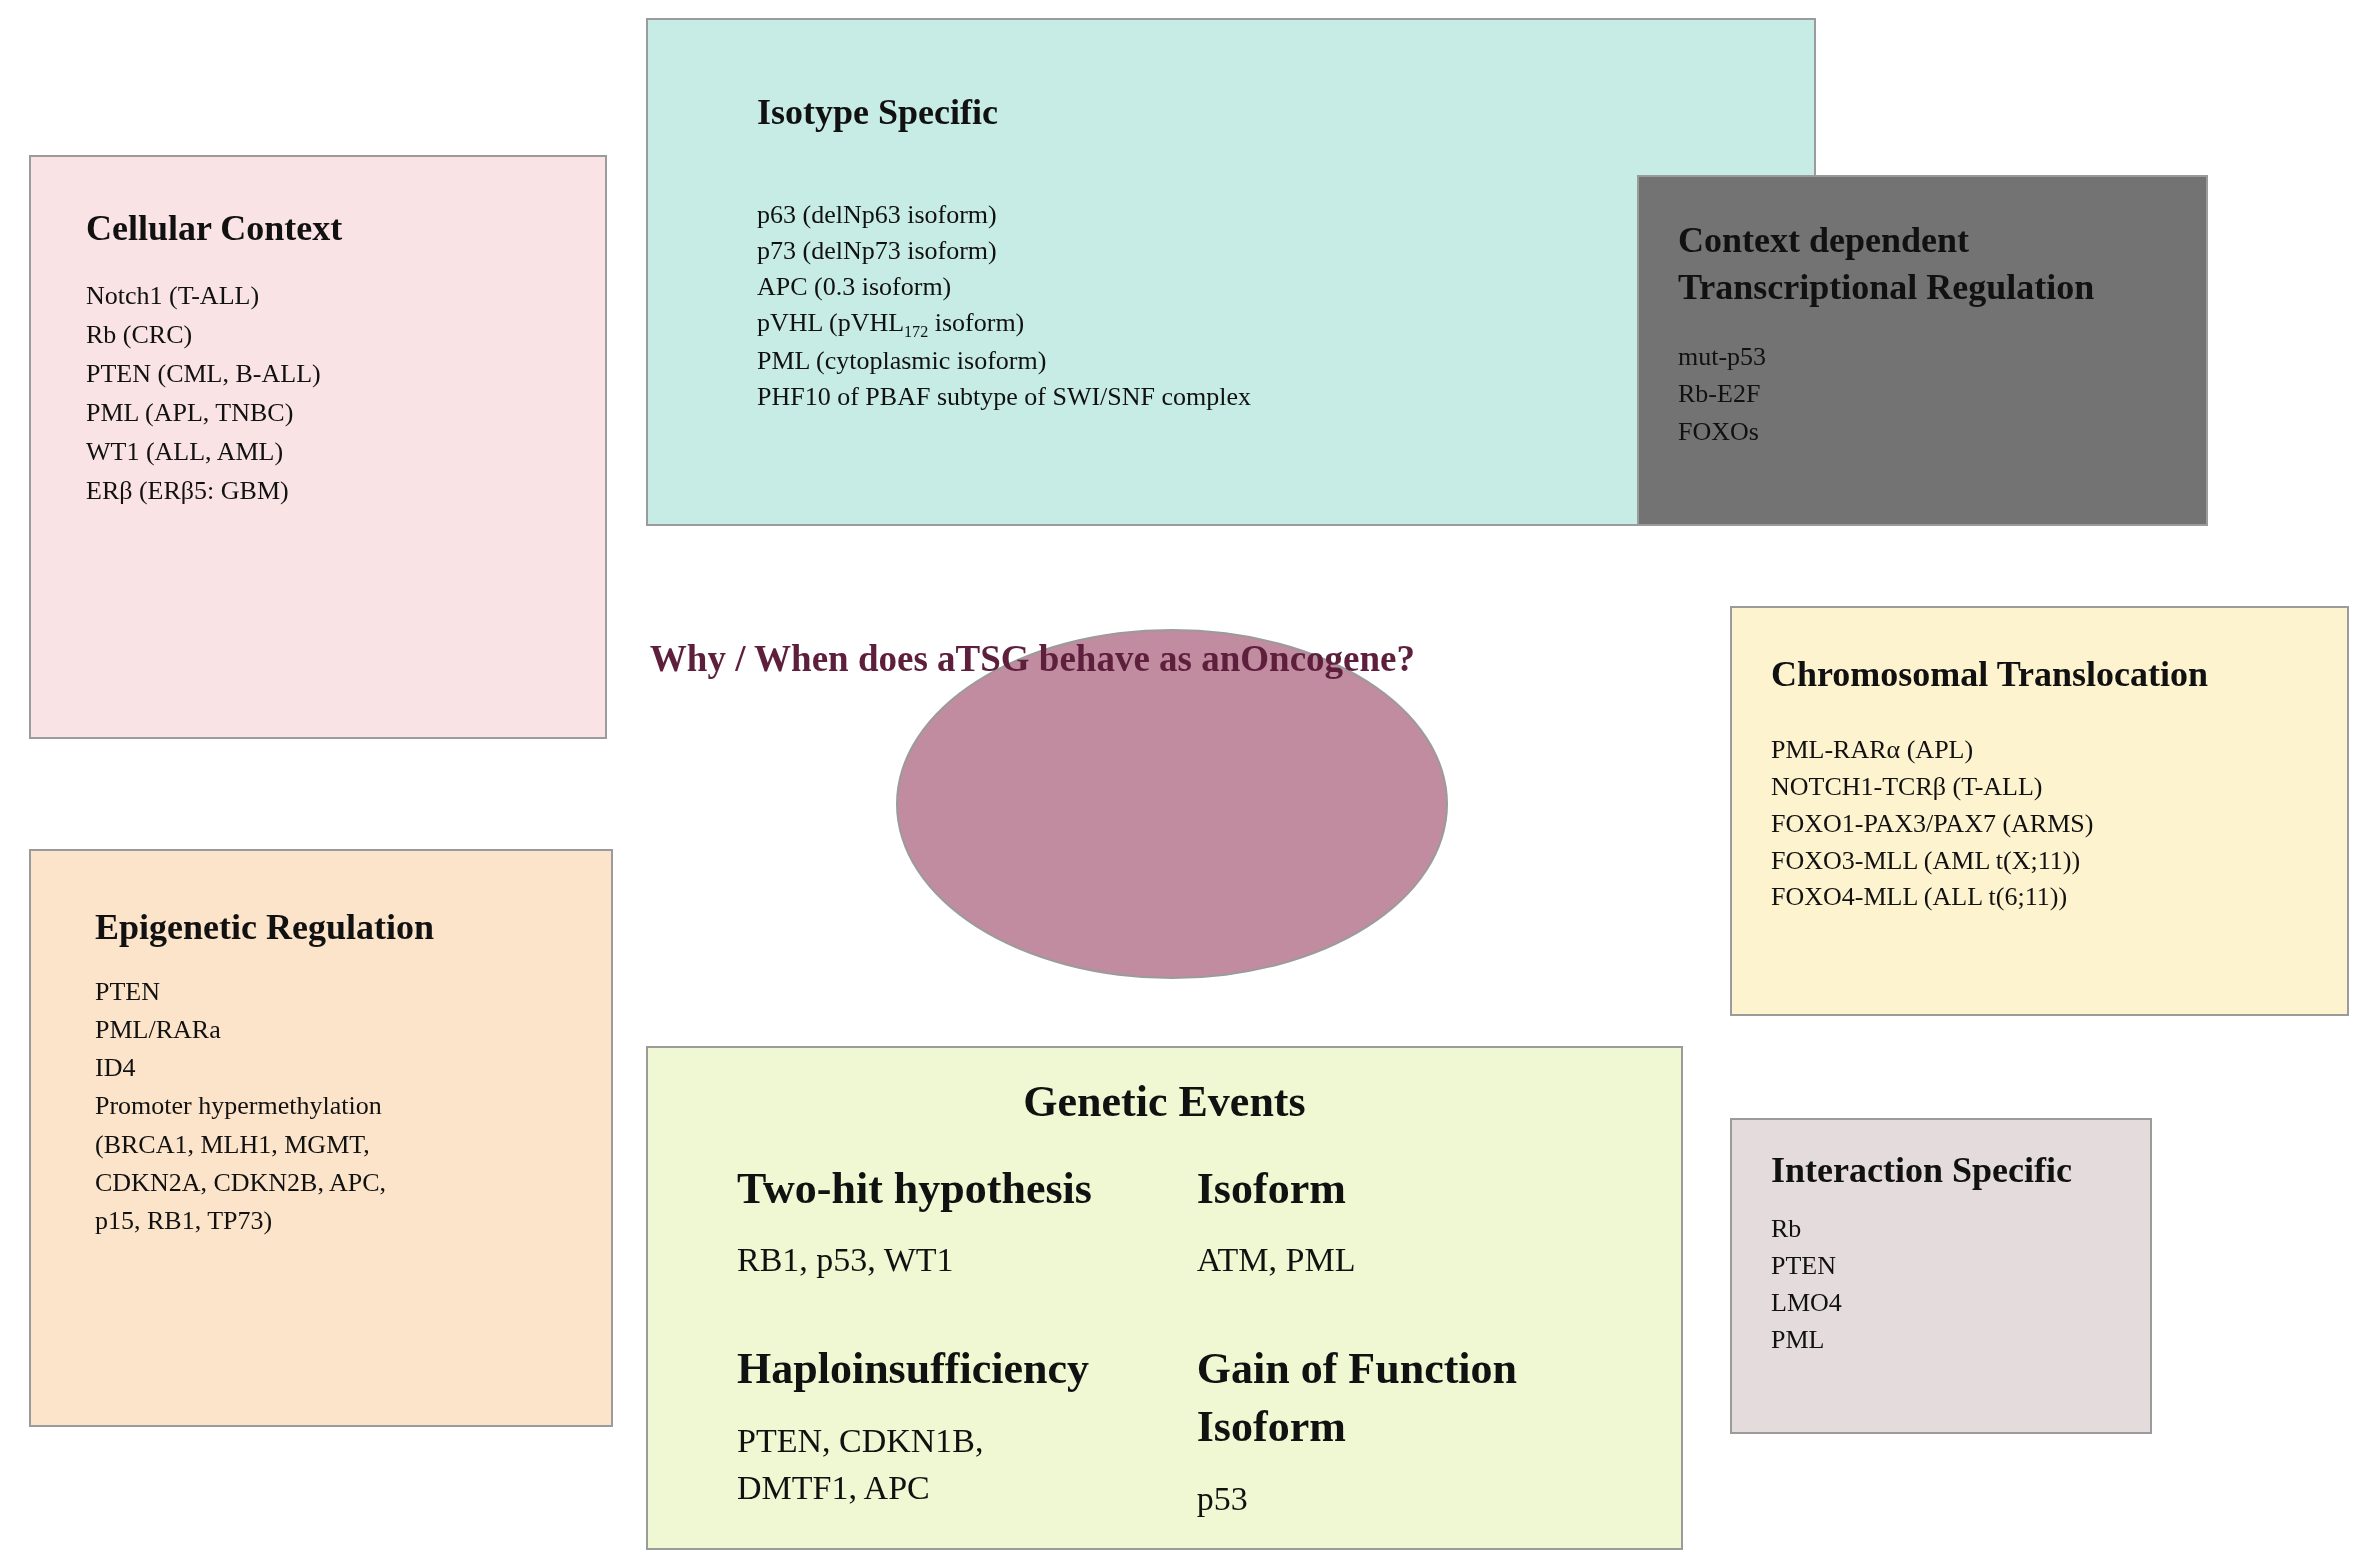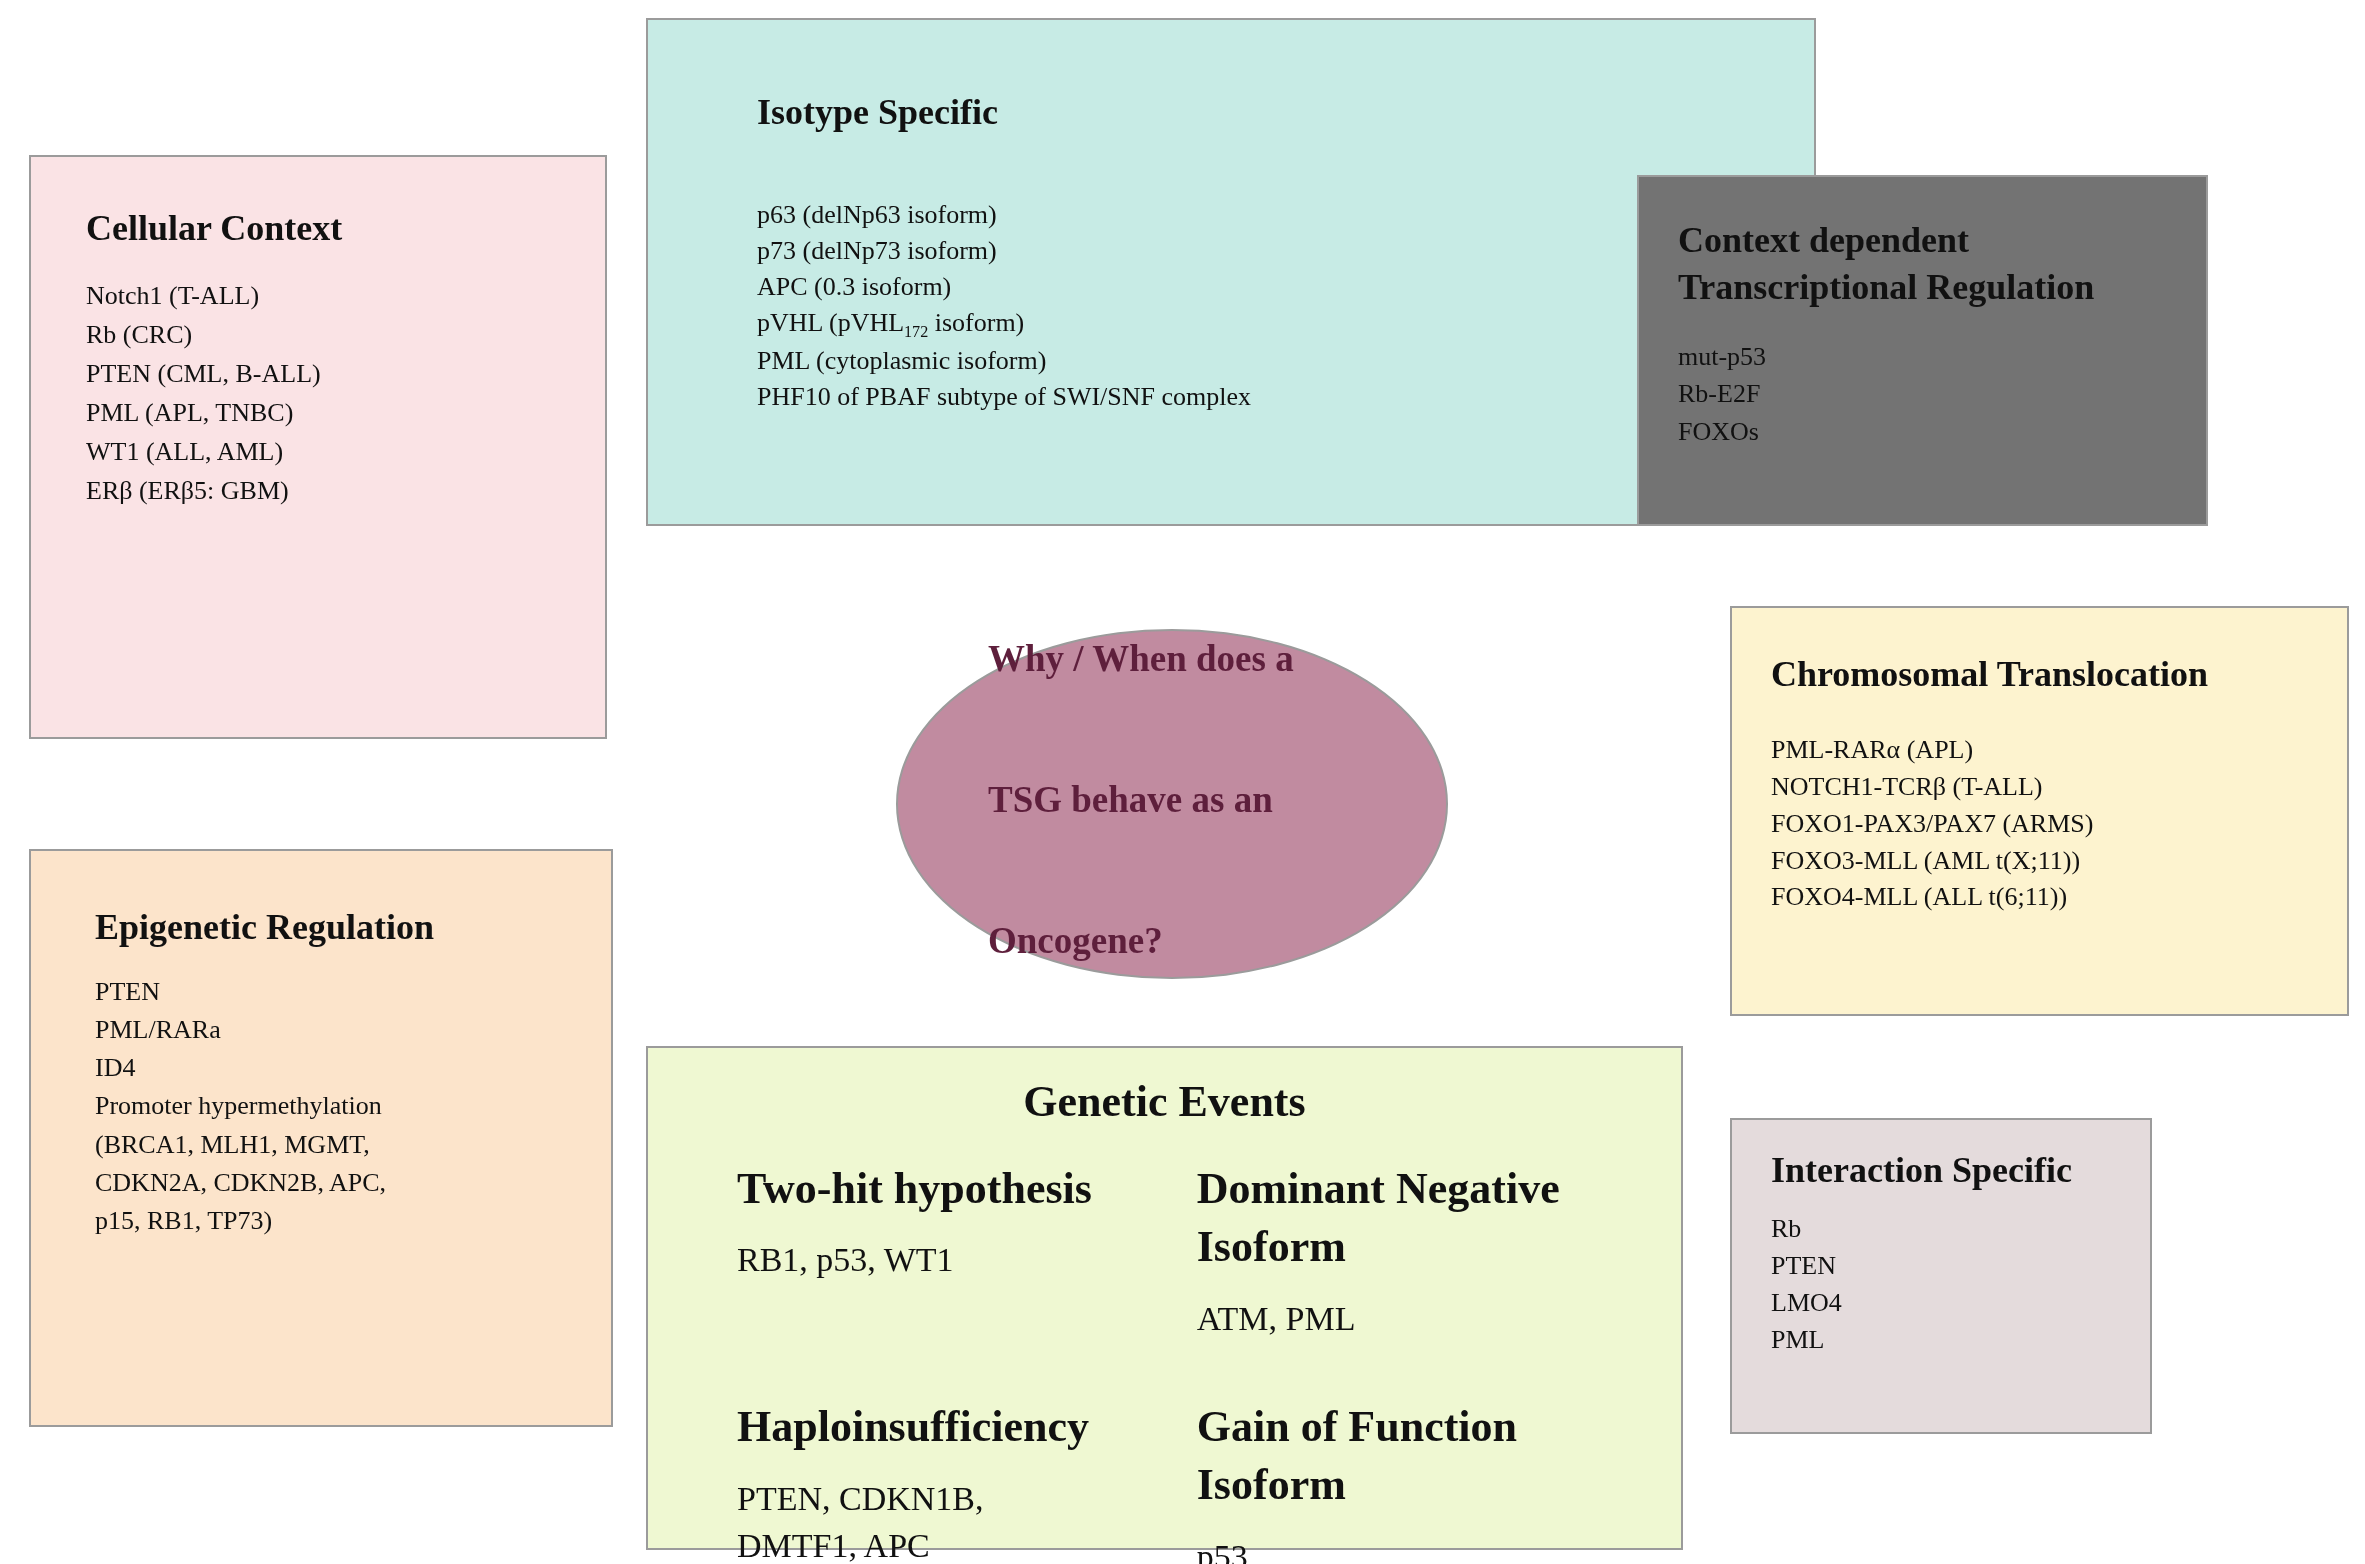--- a/index.html
+++ b/index.html
@@ -117,22 +117,22 @@
 
   
   #center-ellipse {
     position: absolute;
     left: 896px; top: 629px; width: 552px; height: 350px;
     background: #c18ba0;
     border: 2.5px solid #9b9b9b;
     border-radius: 50%;
     box-sizing: border-box;
     display: flex;
-    flex-direction: column;
-    justify-content: space-between;
+    flex-direction: row;
+    justify-content: flex-end;
     padding: 0 31px 8.6px 90px;
   }
   .ellipse-line {
     font-weight: bold;
     font-size: 37px;
     line-height: 1.5;
     color: #5e1f3c;
     white-space: nowrap;
   }
 </style>
@@ -199,21 +199,20 @@
 
   <div class="box" id="box-genetic">
     <div class="ge-title">Genetic Events</div>
     <div class="ge-grid">
       <div class="ge-cell">
         <div class="ge-heading">Two-hit hypothesis</div>
         <div class="ge-genes">RB1, p53, WT1</div>
       </div>
       <div class="ge-cell">
         <div class="ge-heading">
-          <div>Dominant Negative</div>
           <div>Isoform</div>
         </div>
         <div class="ge-genes">ATM, PML</div>
       </div>
       <div class="ge-cell">
         <div class="ge-heading">Haploinsufficiency</div>
         <div class="ge-genes">
           <div>PTEN, CDKN1B,</div>
           <div>DMTF1, APC</div>
         </div>

